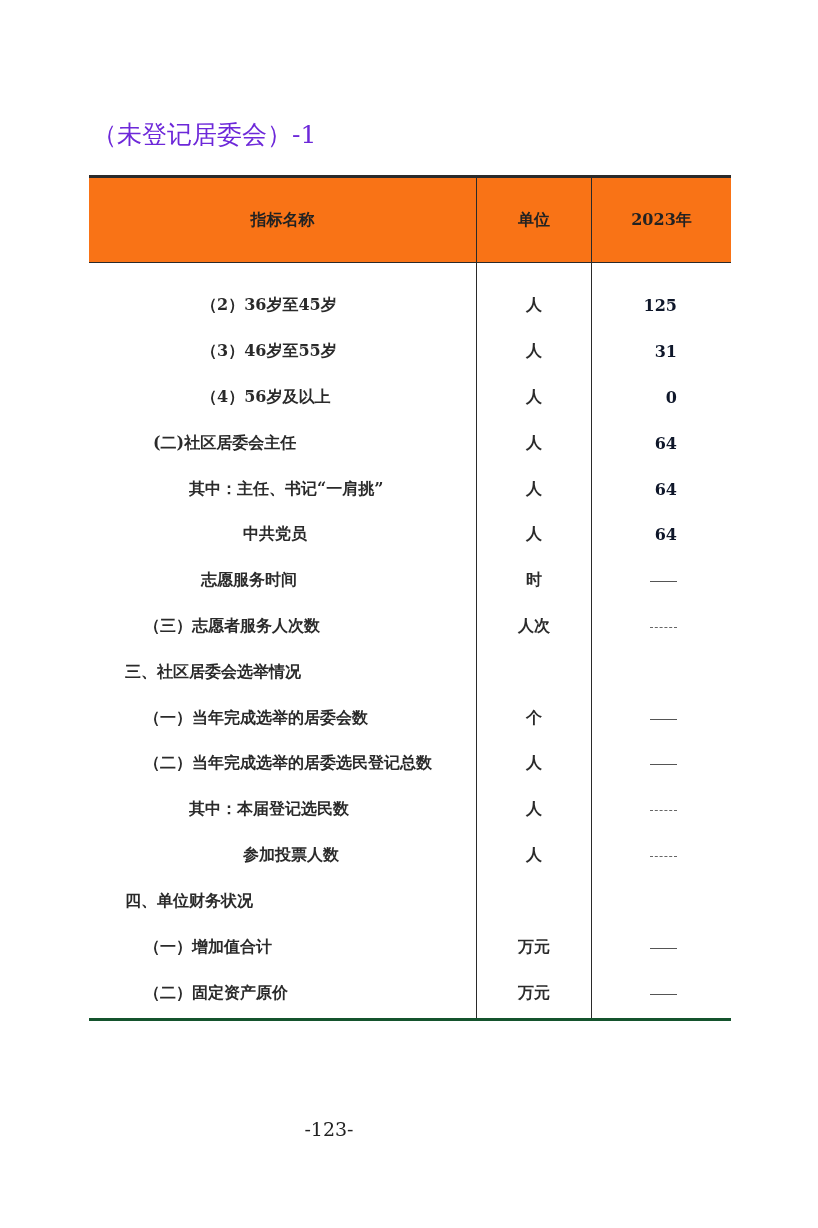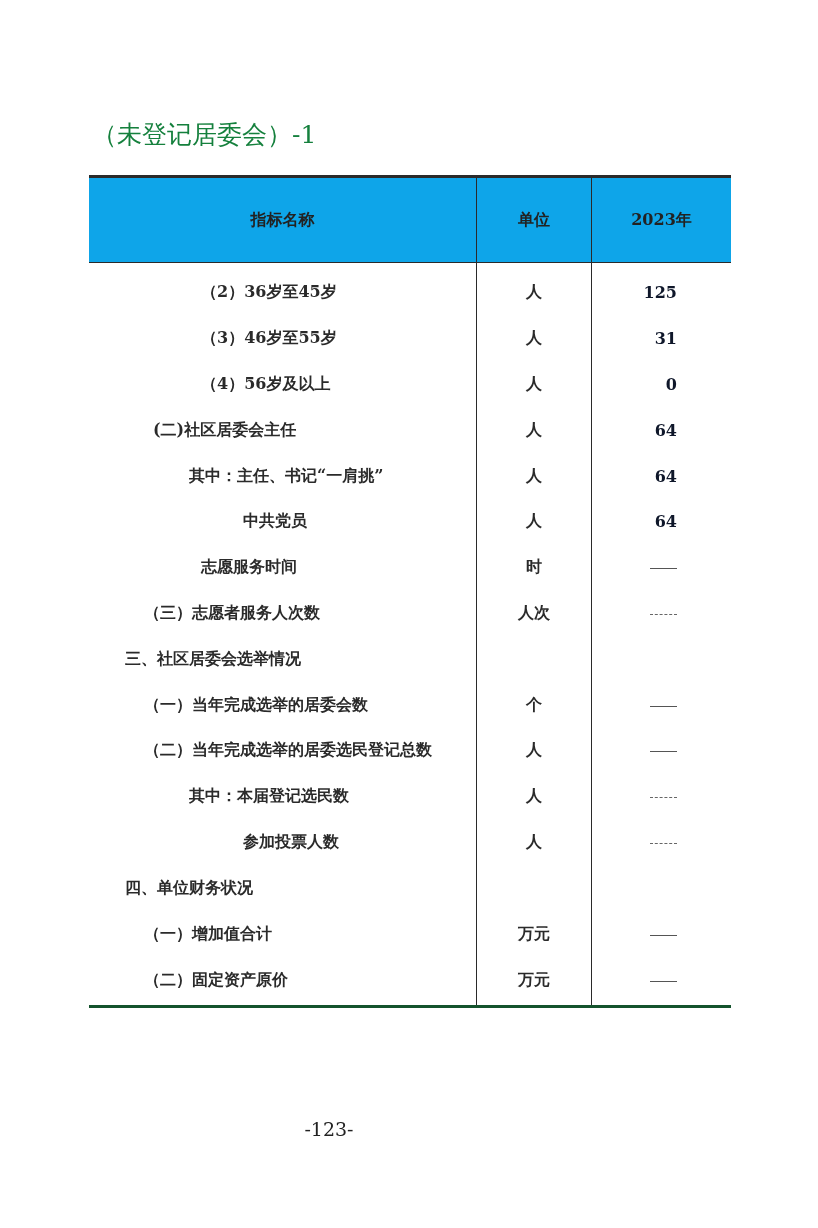--- a/index.html
+++ b/index.html
@@ -15,36 +15,36 @@
       font-family: "DejaVu Serif", "Liberation Serif", serif;
       color: #1a1a1a;
     }
     .page-title {
       position: absolute;
       left: 92px;
       top: 118px;
       font-size: 25px;
       letter-spacing: 0px;
       font-family: "DejaVu Serif", "Liberation Serif", serif;
-      color: #15803d;
+      color: #6d28d9;
       white-space: nowrap;
     }
     .table-wrap {
       position: absolute;
       left: 89px;
       top: 175px;
       width: 640px;
     }
     table.stats {
       border-collapse: collapse;
       width: 640px;
       table-layout: fixed;
     }
     table.stats thead tr {
-      background: #0ea5e9;
+      background: #f97316;
     }
     table.stats thead th {
       height: 84px;
       font-weight: bold;
       font-size: 16px;
       color: #222;
       border-top: 3px solid #2a2a2a;
       border-bottom: 1.5px solid #2a2a2a;
       padding: 0;
       text-align: center;
@@ -58,21 +58,21 @@
       border-left: 1.5px solid #2a2a2a;
       border-right: 1.5px solid #2a2a2a;
     }
     table.stats tbody td {
       height: 45.8px;
       font-size: 16px;
       padding: 0;
       vertical-align: middle;
       white-space: nowrap;
     }
-    table.stats tbody tr:first-child td { padding-top: 7px; }
+    table.stats tbody tr:first-child td { padding-top: 20px; }
     table.stats tbody tr:last-child td {
       border-bottom: 3px solid #14532d;
       height: 48px;
     }
     td.col-name .name-text {
       display: inline-block;
       font-weight: bold;
       color: #2a2a2a;
     }
     td.col-unit {

